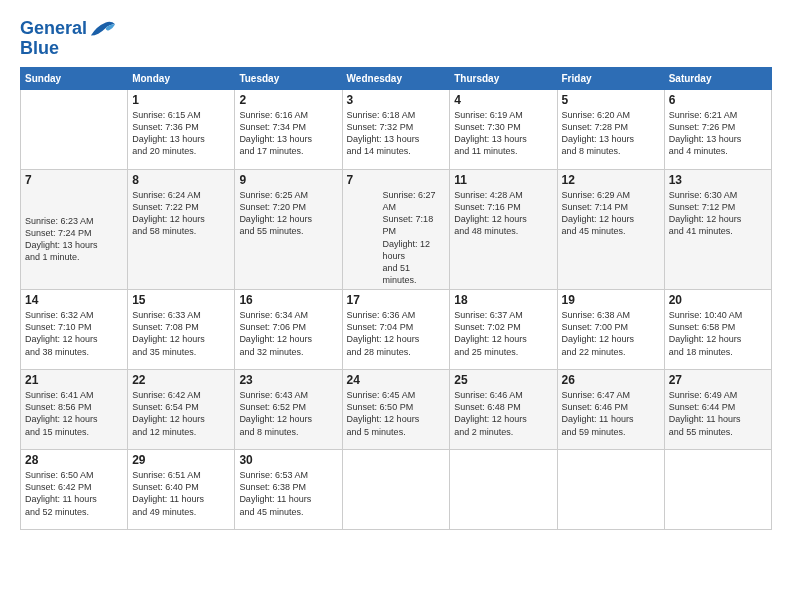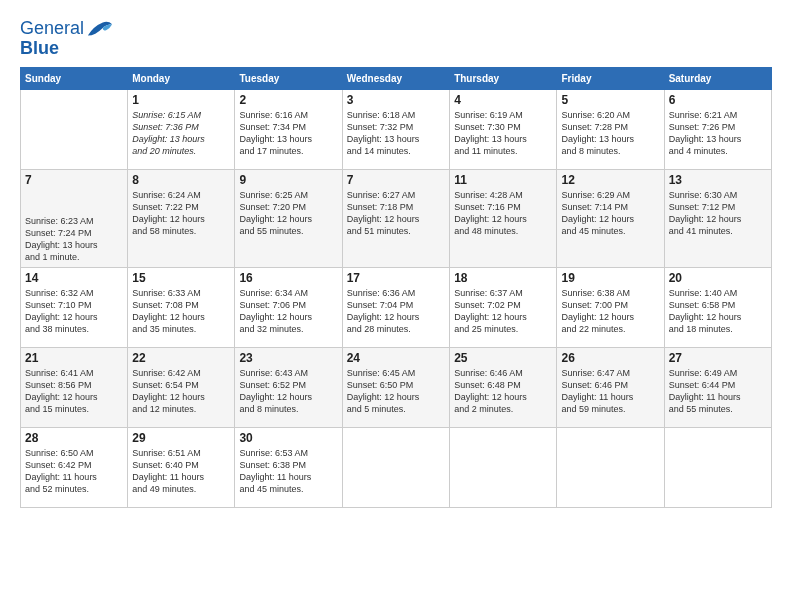--- a/index.html
+++ b/index.html
@@ -21,21 +21,21 @@
       justify-content: space-between;
       align-items: flex-start;
       margin-bottom: 8px;
     }
     .logo {
       display: flex;
       align-items: center;
     }
     .logo-text {
       font-size: 18px;
-      font-weight: normal;
+      font-weight: bold;
       color: #1a5fa8;
       line-height: 1.1;
     }
     .logo-bird {
       width: 28px;
       height: 22px;
       margin-left: 2px;
     }
     .title-block {
       text-align: right;
@@ -123,21 +123,21 @@
           <th>Thursday</th>
           <th>Friday</th>
           <th>Saturday</th>
         </tr>
     </thead>
     <tbody id="calendar-body">
     <tr>
           <td class="empty-cell"></td>
           <td>
             <span class="day-num">1</span>
-            <div class="day-detail" style="white-space: pre-line; font-style: italic;">Sunrise: 6:15 AM
+            <div class="day-detail" style="white-space: pre-line;">Sunrise: 6:15 AM
 Sunset: 7:36 PM
 Daylight: 13 hours
 and 20 minutes.</div>
           </td>
           <td>
             <span class="day-num">2</span>
             <div class="day-detail" style="white-space: pre-line;">Sunrise: 6:16 AM
 Sunset: 7:34 PM
 Daylight: 13 hours
 and 17 minutes.</div>
@@ -188,21 +188,21 @@
           </td>
           <td>
             <span class="day-num">9</span>
             <div class="day-detail" style="white-space: pre-line;">Sunrise: 6:25 AM
 Sunset: 7:20 PM
 Daylight: 12 hours
 and 55 minutes.</div>
           </td>
           <td>
             <span class="day-num">7</span>
-            <div class="day-detail" style="white-space: pre-line;">Sunrise: 6:27 AM
+            <div class="day-detail" style="white-space: pre-line; margin-left: 36px;">Sunrise: 6:27 AM
 Sunset: 7:18 PM
 Daylight: 12 hours
 and 51 minutes.</div>
           </td>
           <td>
             <span class="day-num">11</span>
             <div class="day-detail" style="white-space: pre-line;">Sunrise: 4:28 AM
 Sunset: 7:16 PM
 Daylight: 12 hours
 and 48 minutes.</div>
@@ -260,21 +260,21 @@
           </td>
           <td>
             <span class="day-num">19</span>
             <div class="day-detail" style="white-space: pre-line;">Sunrise: 6:38 AM
 Sunset: 7:00 PM
 Daylight: 12 hours
 and 22 minutes.</div>
           </td>
           <td>
             <span class="day-num">20</span>
-            <div class="day-detail" style="white-space: pre-line;">Sunrise: 1:40 AM
+            <div class="day-detail" style="white-space: pre-line;">Sunrise: 10:40 AM
 Sunset: 6:58 PM
 Daylight: 12 hours
 and 18 minutes.</div>
           </td>
         </tr>
         <tr>
           <td>
             <span class="day-num">21</span>
             <div class="day-detail" style="white-space: pre-line;">Sunrise: 6:41 AM
 Sunset: 8:56 PM

